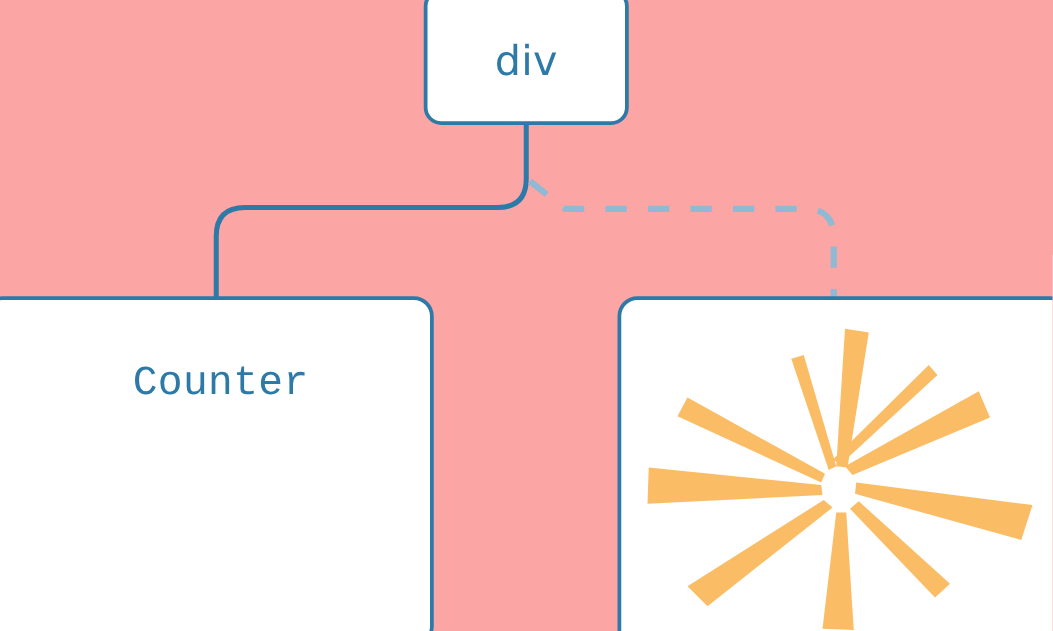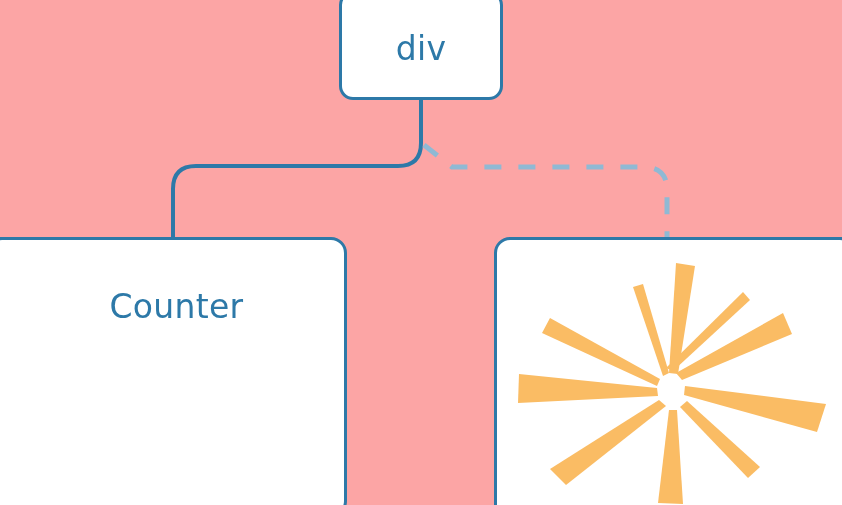--- a/index.html
+++ b/index.html
@@ -150,21 +150,21 @@
 
     <path d="M 424 145 L 452 167 L 644 167 Q 667 167 667 190 L 667 238" fill="none" stroke="#8fb9d4" stroke-width="5" stroke-linecap="butt" stroke-linejoin="round" stroke-dasharray="17 17"></path>
   </svg>
 
   <div class="node" id="node-div" style="border-color: rgb(45, 121, 168); background: rgb(255, 255, 255);">
     <span class="node-title" style="color: rgb(45, 121, 168);">div</span>
   </div>
 
   <div class="node" id="node-counter" style="border-color: rgb(45, 121, 168); background: rgb(255, 255, 255);">
     <div class="inner">
-      <span class="node-title" style="color: rgb(45, 121, 168);">Counter</span>
+      <span class="node-title" style="color: rgb(45, 121, 168); font-family: Liberation Mono, monospace;">Counter</span>
 
     </div>
   </div>
 
   <div class="node" id="node-render" style="border-color: rgb(45, 121, 168); background: rgb(255, 255, 255);">
     <div class="burst-wrap">
       <svg viewBox="0 0 348 268" width="348" height="268" xmlns="http://www.w3.org/2000/svg" aria-hidden="true">
         <g fill="#fabc64">
 
           <polygon points="172,133 179,23 198,26 181,134"></polygon>

